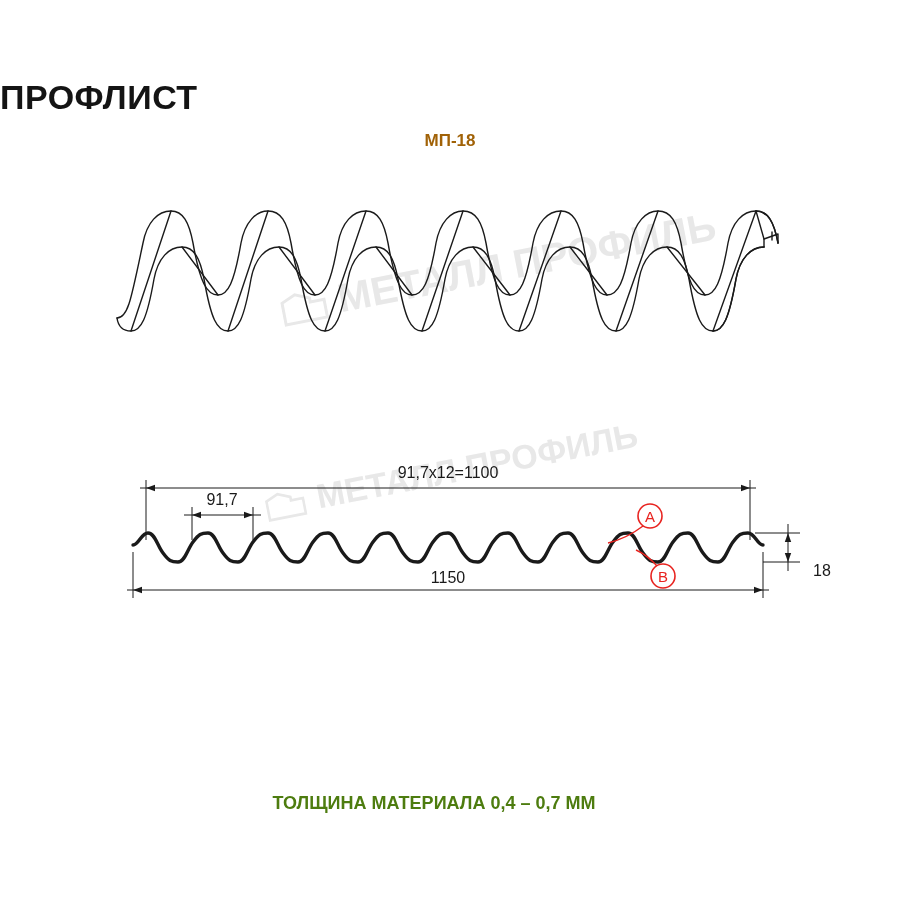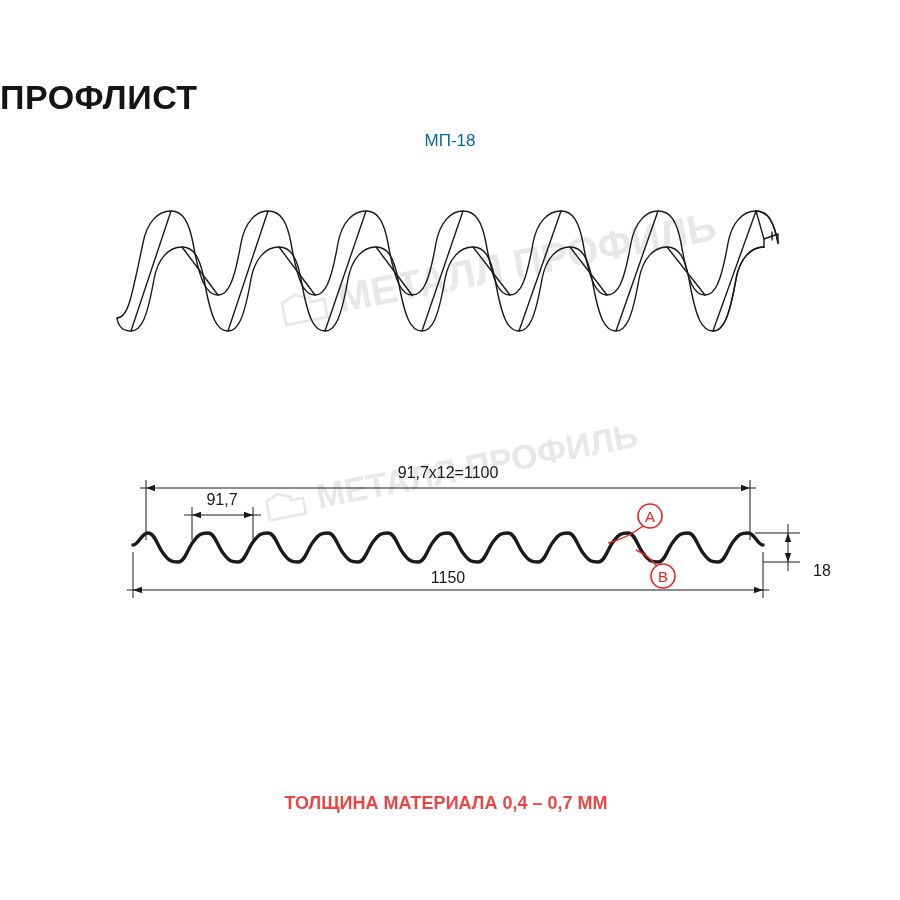--- a/index.html
+++ b/index.html
@@ -31,33 +31,32 @@
     letter-spacing: 0.5px;
     color: #141414;
   }
   .subtitle {
     position: absolute;
     top: 131px;
     left: 0;
     width: 900px;
     text-align: center;
     font-size: 17px;
-    font-weight: normal;
-    color: #0369a1;
+    font-weight: bold;
+    color: #a16207;
   }
   .footer {
     position: absolute;
     top: 793px;
     left: 0;
     width: 868px;
     text-align: center;
     font-size: 18px;
     font-weight: bold;
-    color: #ef4444;
-    margin-left: 12px;
+    color: #4d7c0f;
   }
   svg { display: block; }
   .wm {
     position: absolute;
     font-family: "Liberation Sans", sans-serif;
     font-weight: bold;
     color: #e8e8e8;
     white-space: nowrap;
     pointer-events: none;
     user-select: none;

